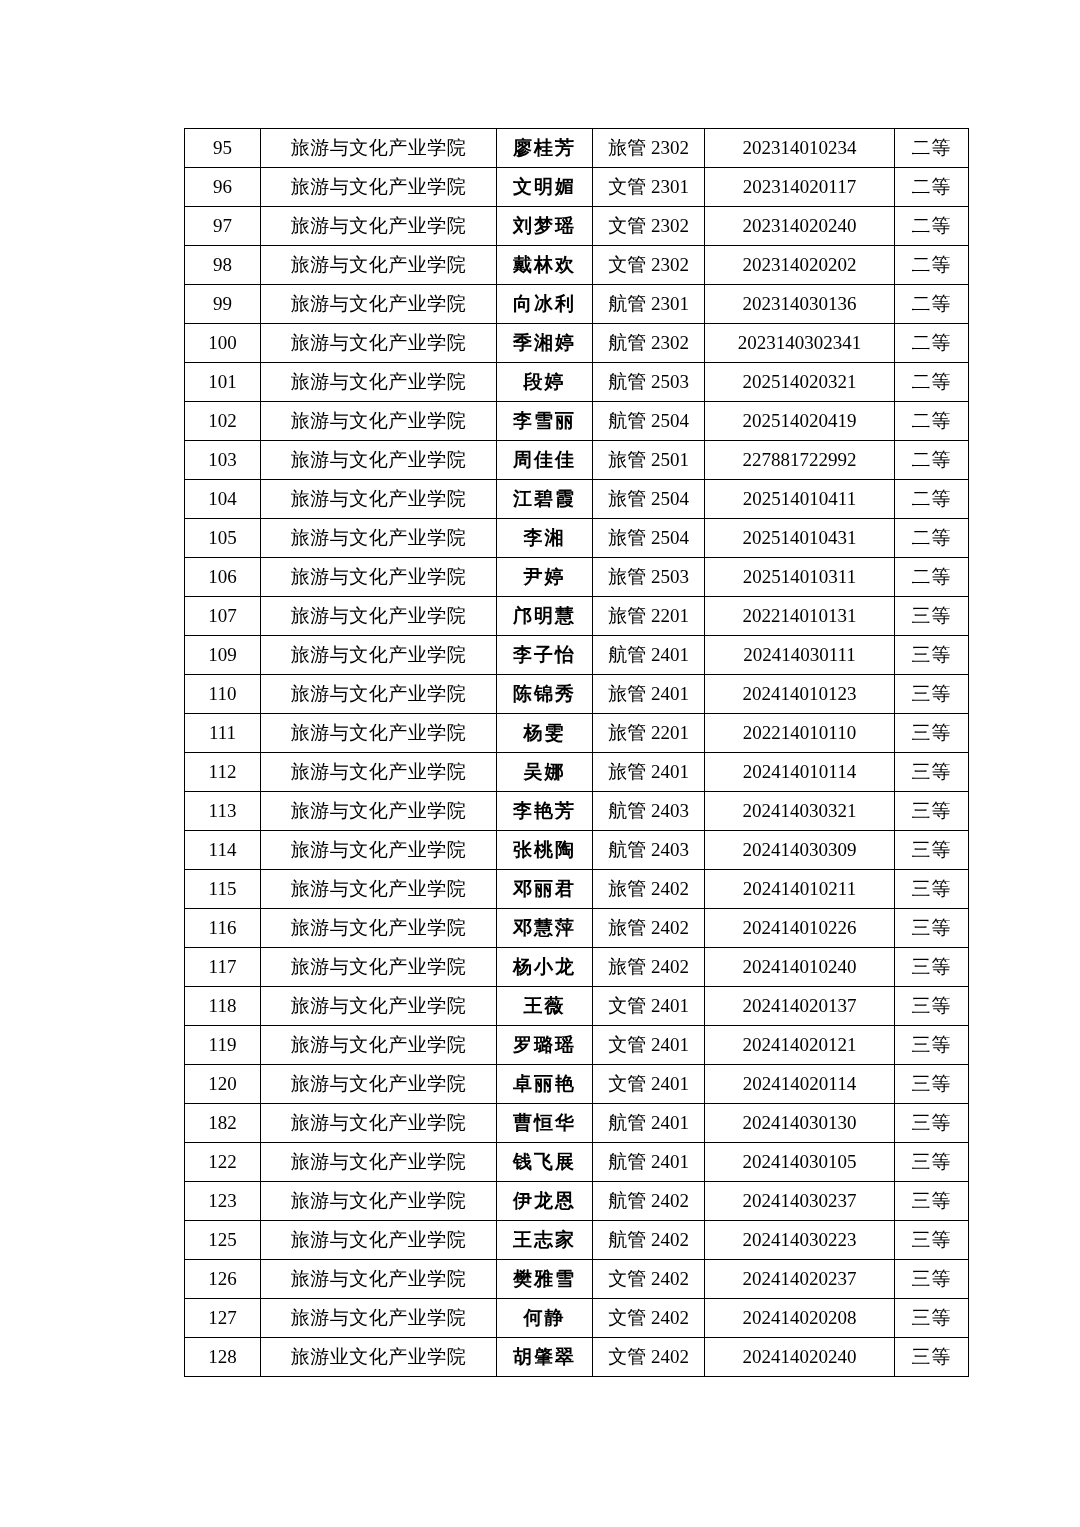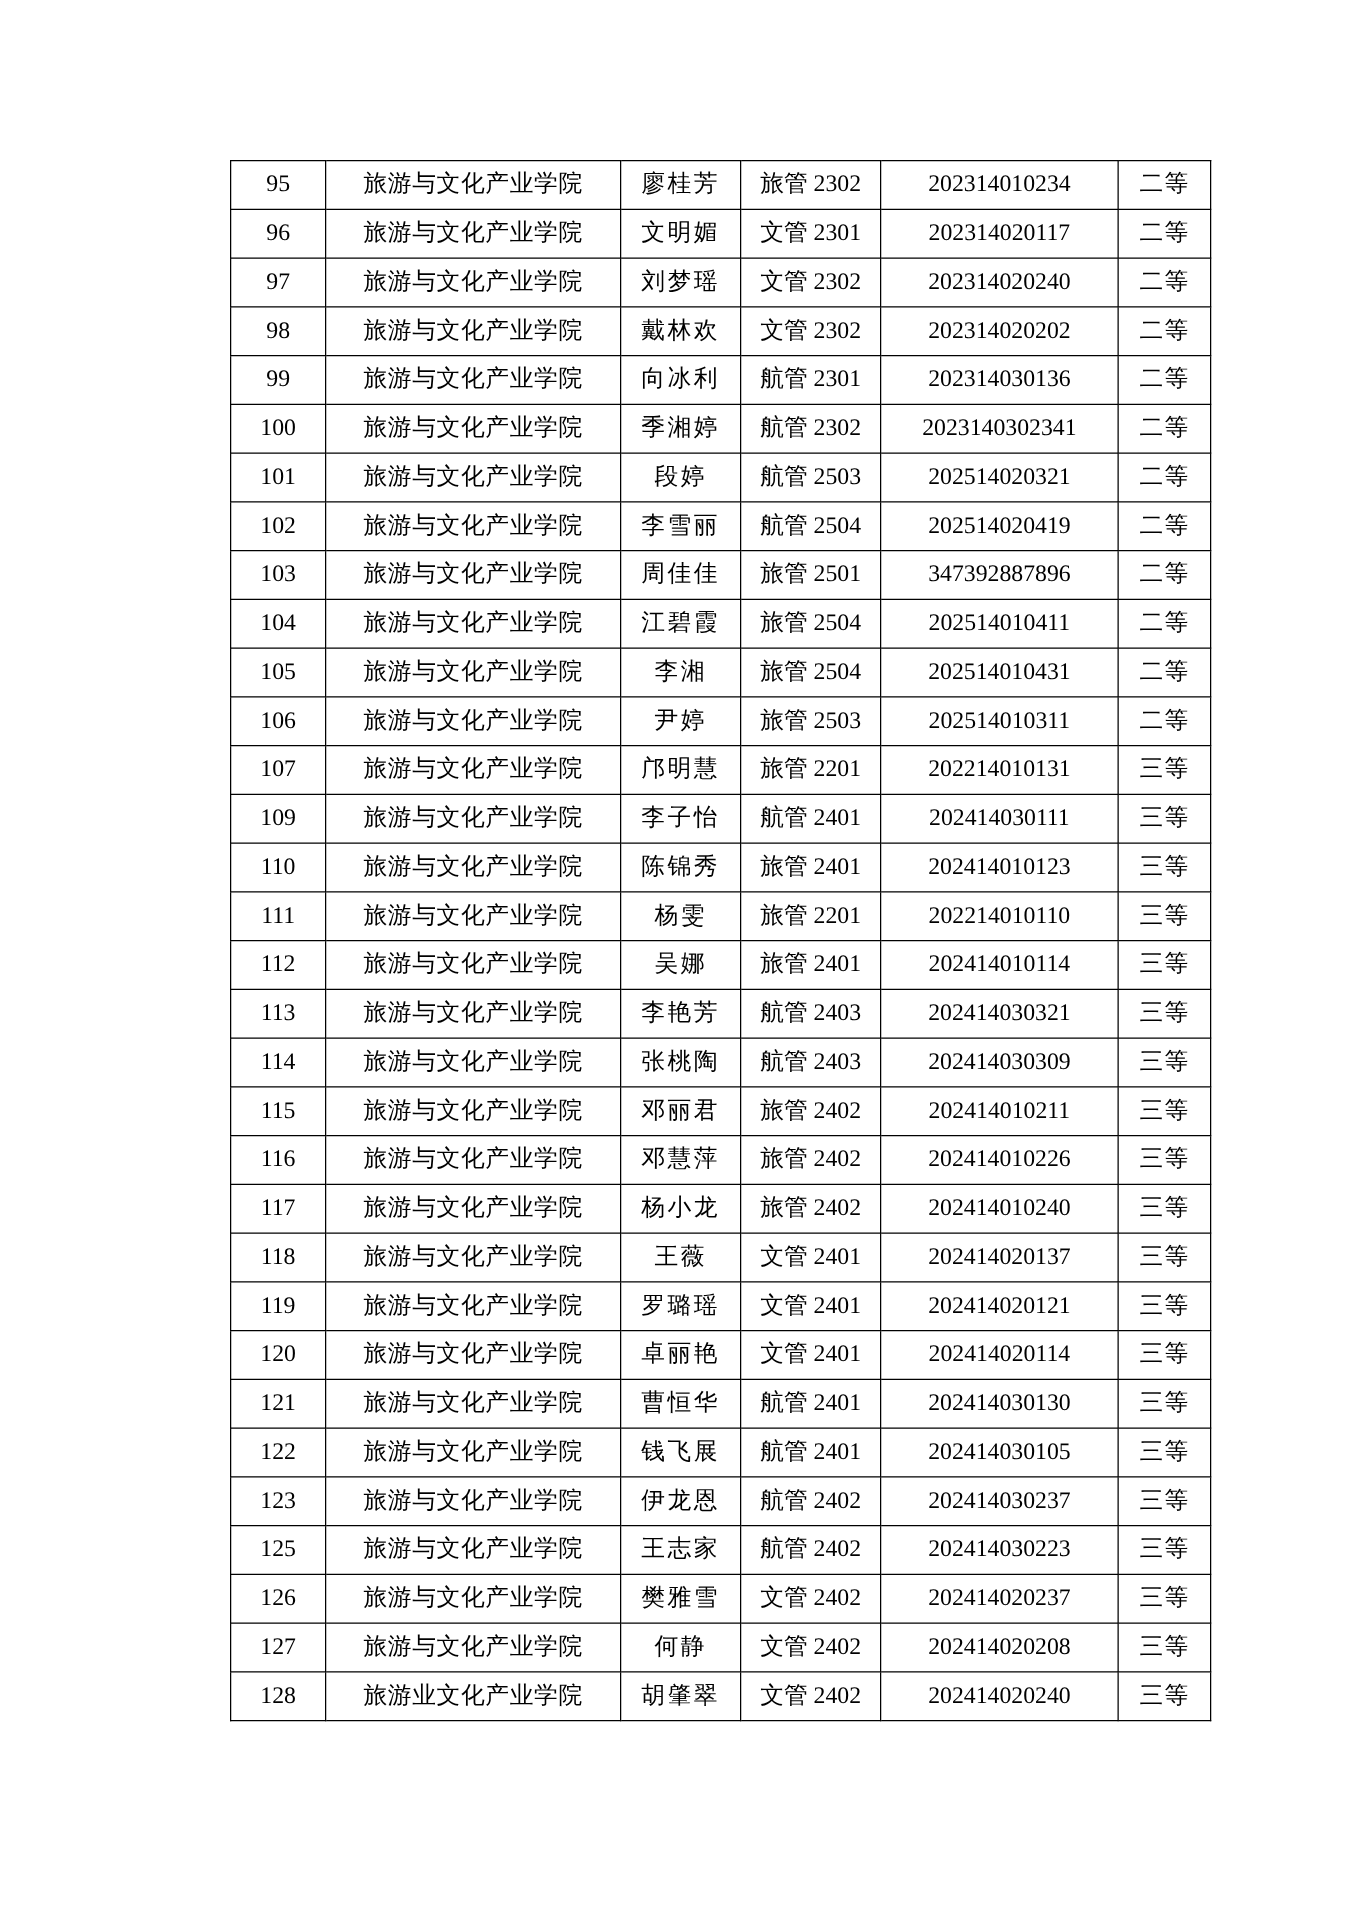--- a/index.html
+++ b/index.html
@@ -39,21 +39,21 @@
   }
   col.c-index { width: 76px; }
   col.c-college { width: 236px; }
   col.c-name { width: 96px; }
   col.c-class { width: 112px; }
   col.c-id { width: 190px; }
   col.c-level { width: 74px; }
 
   td.idx { font-size: 20px; margin-left: 44px; }
   td.college { font-size: 20px; letter-spacing: 0.5px; }
-  td.name { font-size: 20px; letter-spacing: 2px; }
+  td.name { font-size: 20px; letter-spacing: 2px; font-weight: bold; }
   td.cls { font-size: 20px; }
   td.sid { font-size: 20px; font-family: "Liberation Serif", "DejaVu Serif", serif; margin-top: 44px; }
   td.level { font-size: 20px; letter-spacing: 1px; }
 </style>
 </head>
 <body>
 
 <div class="page">
   <table class="award-table">
     <colgroup>
@@ -127,21 +127,21 @@
           <td class="name">李雪丽</td>
           <td class="cls">航管 2504</td>
           <td class="sid">202514020419</td>
           <td class="level">二等</td>
         </tr>
         <tr>
           <td class="idx">103</td>
           <td class="college">旅游与文化产业学院</td>
           <td class="name">周佳佳</td>
           <td class="cls">旅管 2501</td>
-          <td class="sid">347392887896</td>
+          <td class="sid">227881722992</td>
           <td class="level">二等</td>
         </tr>
         <tr>
           <td class="idx">104</td>
           <td class="college">旅游与文化产业学院</td>
           <td class="name">江碧霞</td>
           <td class="cls">旅管 2504</td>
           <td class="sid">202514010411</td>
           <td class="level">二等</td>
         </tr>
@@ -259,21 +259,21 @@
         </tr>
         <tr>
           <td class="idx">120</td>
           <td class="college">旅游与文化产业学院</td>
           <td class="name">卓丽艳</td>
           <td class="cls">文管 2401</td>
           <td class="sid">202414020114</td>
           <td class="level">三等</td>
         </tr>
         <tr>
-          <td class="idx">121</td>
+          <td class="idx">182</td>
           <td class="college">旅游与文化产业学院</td>
           <td class="name">曹恒华</td>
           <td class="cls">航管 2401</td>
           <td class="sid">202414030130</td>
           <td class="level">三等</td>
         </tr>
         <tr>
           <td class="idx">122</td>
           <td class="college">旅游与文化产业学院</td>
           <td class="name">钱飞展</td>

